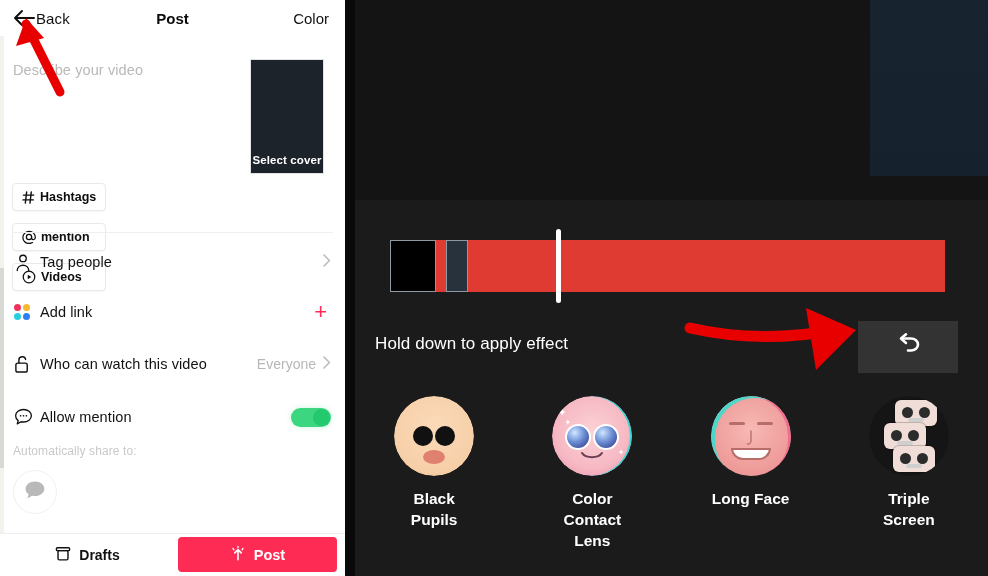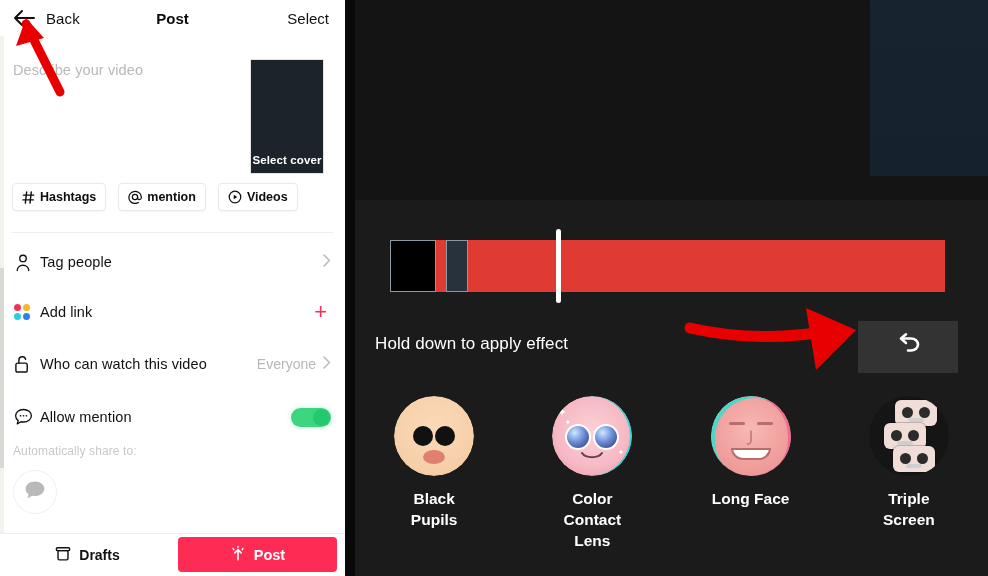--- a/index.html
+++ b/index.html
@@ -17,21 +17,21 @@
     background:#ffffff;overflow:hidden;
   }
   .left-edge-strip{position:absolute;left:0;top:0;width:4px;height:576px;background:#f3f2ec;}
   .left-edge-strip2{position:absolute;left:0;top:268px;width:4px;height:200px;background:#d8d8d4;}
 
   
   .lp-header{
     position:absolute;left:0;top:0;width:345px;height:36px;
     display:flex;align-items:center;background:#fff;
   }
-  .back-wrap{display:flex;align-items:center;margin-left:12px;gap:10px;cursor:pointer;}
+  .back-wrap{display:flex;align-items:center;margin-left:12px;cursor:pointer;}
   .back-arrow{width:24px;height:18px;position:relative;}
   .back-arrow svg{display:block;}
   .back-label{font-size:15px;color:#111;font-weight:400;letter-spacing:.1px;}
   .lp-title{
     position:absolute;left:0;right:0;top:0;height:36px;
     display:flex;align-items:center;justify-content:center;
     font-size:15px;font-weight:700;color:#0b0b0b;pointer-events:none;
   }
   .cancel-label{
     position:absolute;right:16px;top:0;height:36px;display:flex;align-items:center;
@@ -47,21 +47,21 @@
     position:absolute;left:250px;top:59px;width:74px;height:115px;
     background:#1d232b;border:1px solid #e3e3e3;box-sizing:border-box;
     display:flex;align-items:flex-end;justify-content:flex-end;cursor:pointer;
   }
   .cover-label{
     width:100%;text-align:center;color:#fff;font-size:11.5px;font-weight:700;
     padding-bottom:7px;letter-spacing:.1px;
   }
 
   
-  .chips{position:absolute;left:12px;top:183px;display:flex;gap:12px;}
+  .chips{position:absolute;left:12px;top:183px;display:flex;gap:12px;flex-direction:column;}
   .chip{
     display:flex;align-items:center;gap:5px;
     border:1px solid #e9e9e9;border-radius:4px;
     padding:6px 9px;background:#fff;cursor:pointer;
     font-size:12.5px;font-weight:700;color:#0d0d0d;
     box-shadow:0 1px 1px rgba(0,0,0,.04);
   }
   .chip svg{display:block;}
 
   .divider{position:absolute;left:12px;width:321px;height:1px;background:#efefef;}
@@ -210,21 +210,21 @@
     <div class="lp-header">
       <div class="back-wrap">
         <span class="back-arrow">
           <svg width="24" height="18" viewBox="0 0 24 18">
               <path d="M22 9H3M3 9l7-7M3 9l7 7" fill="none" stroke="#111" stroke-width="2" stroke-linecap="round" stroke-linejoin="round"></path>
             </svg>
         </span>
         <span class="back-label">Back</span>
       </div>
       <div class="lp-title">Post</div>
-      <div class="cancel-label">Select</div>
+      <div class="cancel-label">Color</div>
     </div>
 
     <div class="describe">Describe your video</div>
 
     <div class="cover-box">
       <div class="cover-label">Select cover</div>
     </div>
 
     <div class="chips">
       <div class="chip">

